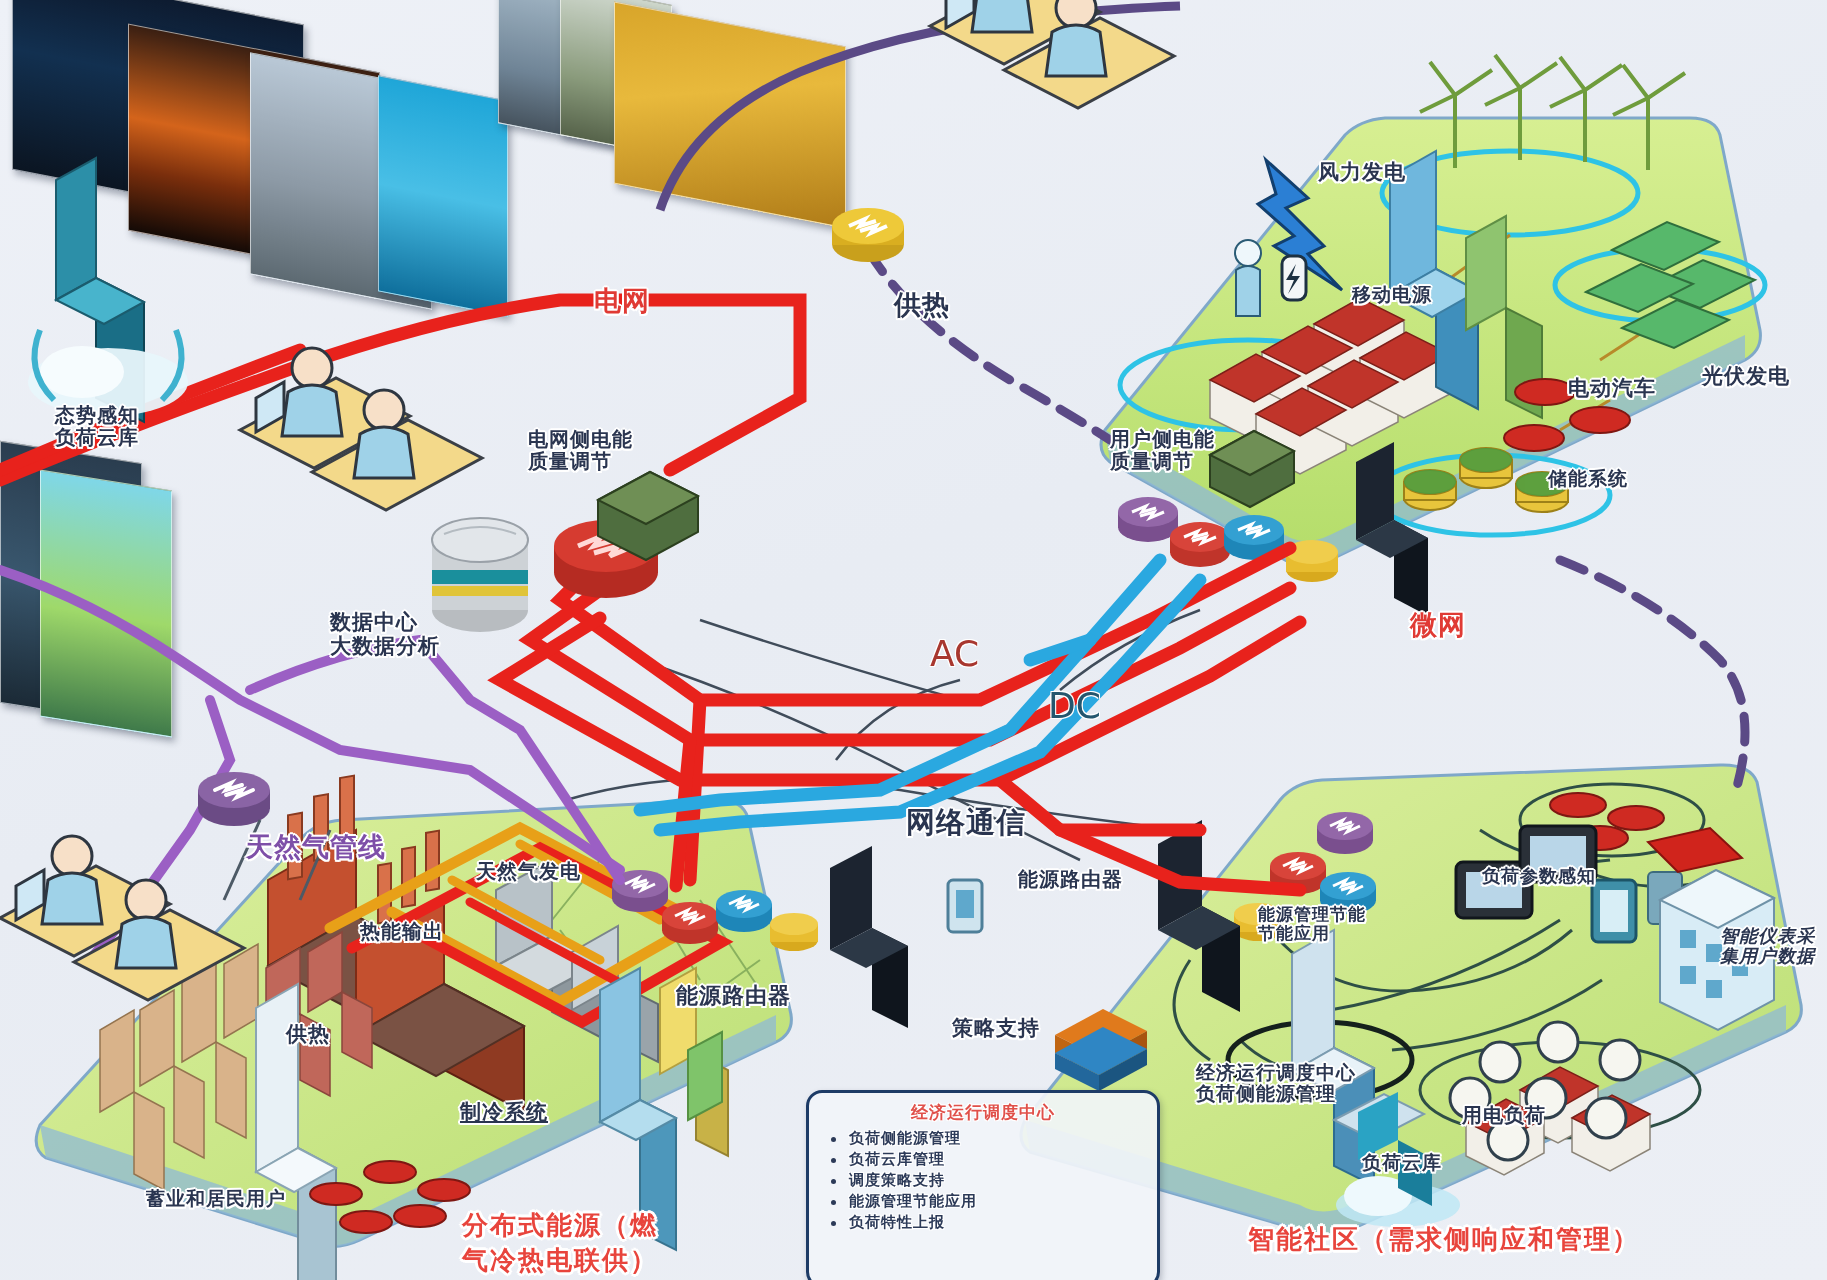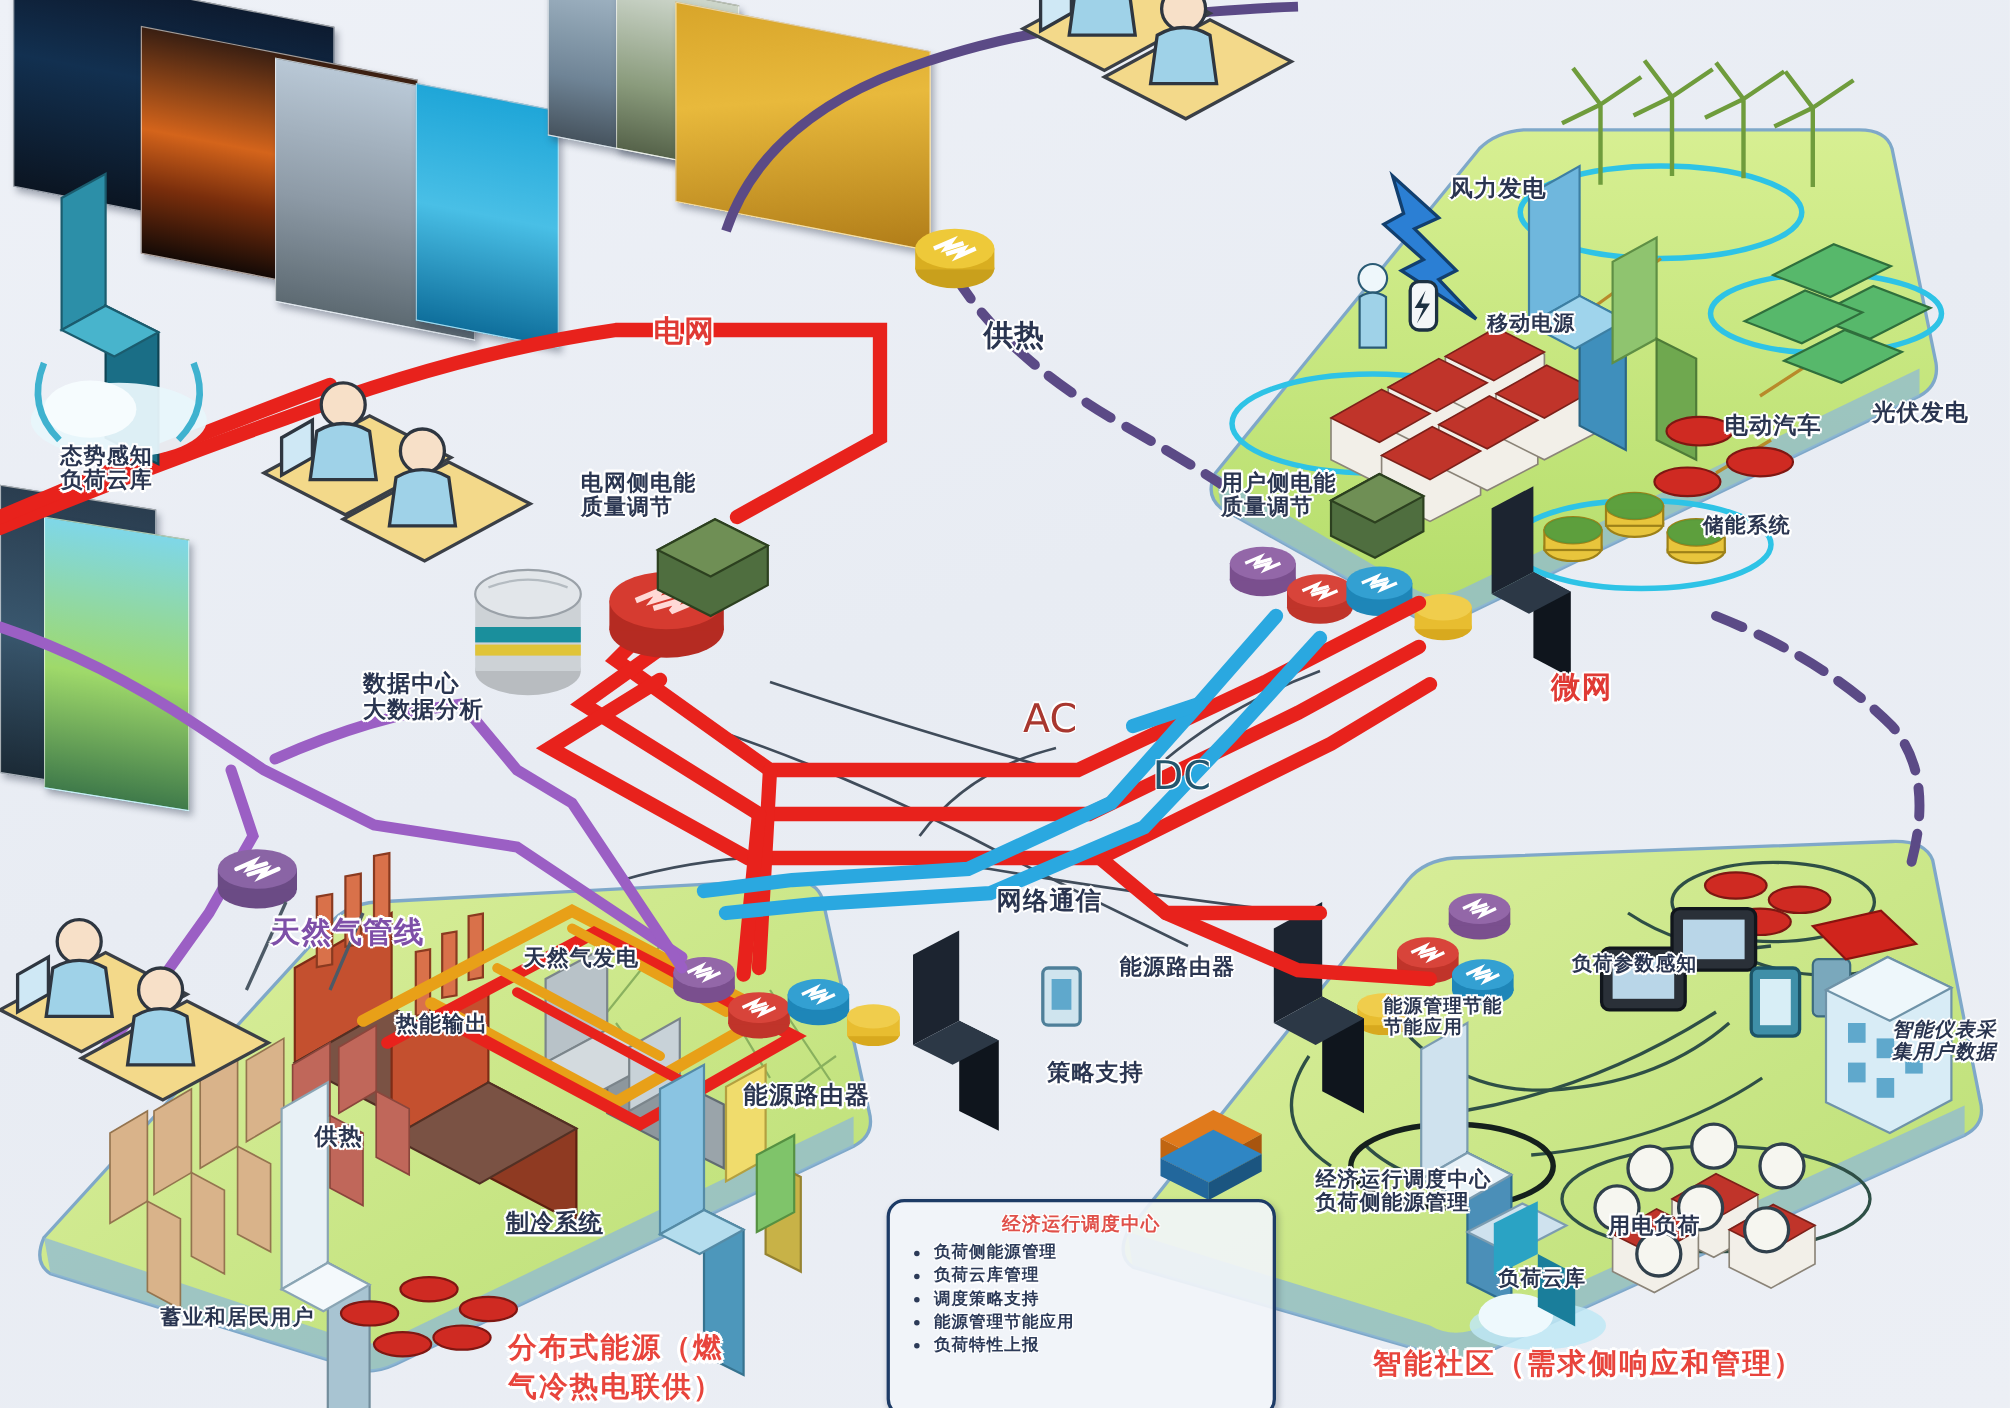--- a/index.html
+++ b/index.html
@@ -592,44 +592,44 @@
 大数据分析</div>
 
   <div class="lbl lbl-purple" style="left:246px;top:832px;font-size:27px;">天然气管线</div>
 
   <div class="lbl lbl-acdc" style="left:930px;top:634px;font-size:36px;color:#a8372f;
        text-shadow:-1px -1px 0 #fff,1px -1px 0 #fff,-1px 1px 0 #fff,1px 1px 0 #fff;">AC</div>
 
   <div class="lbl lbl-acdc" style="left:1048px;top:686px;font-size:36px;color:#24566e;
        text-shadow:-1px -1px 0 #fff,1px -1px 0 #fff,-1px 1px 0 #fff,1px 1px 0 #fff;">DC</div>
 
-  <div class="lbl lbl-dark" style="left:906px;top:806px;font-size:23px;">网络通信</div>
+  <div class="lbl lbl-dark" style="left:906px;top:806px;font-size:29px;">网络通信</div>
 
   <div class="lbl lbl-red" style="left:1410px;top:610px;font-size:27px;">微网</div>
 
   <div class="lbl lbl-dark" style="left:1318px;top:160px;font-size:21px;">风力发电</div>
   <div class="lbl lbl-dark" style="left:1352px;top:284px;font-size:19px;">移动电源</div>
   <div class="lbl lbl-dark" style="left:1110px;top:428px;font-size:20px;">用户侧电能
 质量调节</div>
   <div class="lbl lbl-dark" style="left:1568px;top:376px;font-size:21px;">电动汽车</div>
   <div class="lbl lbl-dark" style="left:1702px;top:364px;font-size:21px;">光伏发电</div>
   <div class="lbl lbl-dark" style="left:1548px;top:468px;font-size:19px;">储能系统</div>
 
   <div class="lbl lbl-dark" style="left:476px;top:860px;font-size:20px;">天然气发电</div>
   <div class="lbl lbl-dark" style="left:360px;top:920px;font-size:20px;">热能输出</div>
   <div class="lbl lbl-dark" style="left:286px;top:1022px;font-size:21px;">供热</div>
   <div class="lbl lbl-dark" style="left:460px;top:1100px;font-size:21px;text-decoration:underline;">制冷系统</div>
   <div class="lbl lbl-dark" style="left:676px;top:984px;font-size:22px;">能源路由器</div>
   <div class="lbl lbl-dark" style="left:146px;top:1188px;font-size:19px;">蓄业和居民用户</div>
 
   <div class="lbl lbl-dark" style="left:1018px;top:868px;font-size:20px;">能源路由器</div>
-  <div class="lbl lbl-dark" style="left:952px;top:964px;font-size:21px;">策略支持</div>
+  <div class="lbl lbl-dark" style="left:952px;top:1016px;font-size:21px;">策略支持</div>
   <div class="lbl lbl-dark" style="left:1258px;top:905px;font-size:17px;">能源管理节能
 节能应用</div>
-  <div class="lbl lbl-dark" style="left:1429px;top:866px;font-size:18px;">负荷参数感知</div>
+  <div class="lbl lbl-dark" style="left:1482px;top:866px;font-size:18px;">负荷参数感知</div>
   <div class="lbl lbl-dark" style="left:1720px;top:926px;font-size:18px;font-style:italic;">智能仪表采
 集用户数据</div>
   <div class="lbl lbl-dark" style="left:1196px;top:1062px;font-size:19px;">经济运行调度中心
 负荷侧能源管理</div>
   <div class="lbl lbl-dark" style="left:1362px;top:1152px;font-size:19px;">负荷云库</div>
   <div class="lbl lbl-dark" style="left:1462px;top:1104px;font-size:20px;">用电负荷</div>
 
   <div class="legend-box" style="left:806px;top:1090px;width:336px;height:176px;padding:8px 6px;">
     <div class="legend-title">经济运行调度中心</div>
     <ul class="legend-list">

